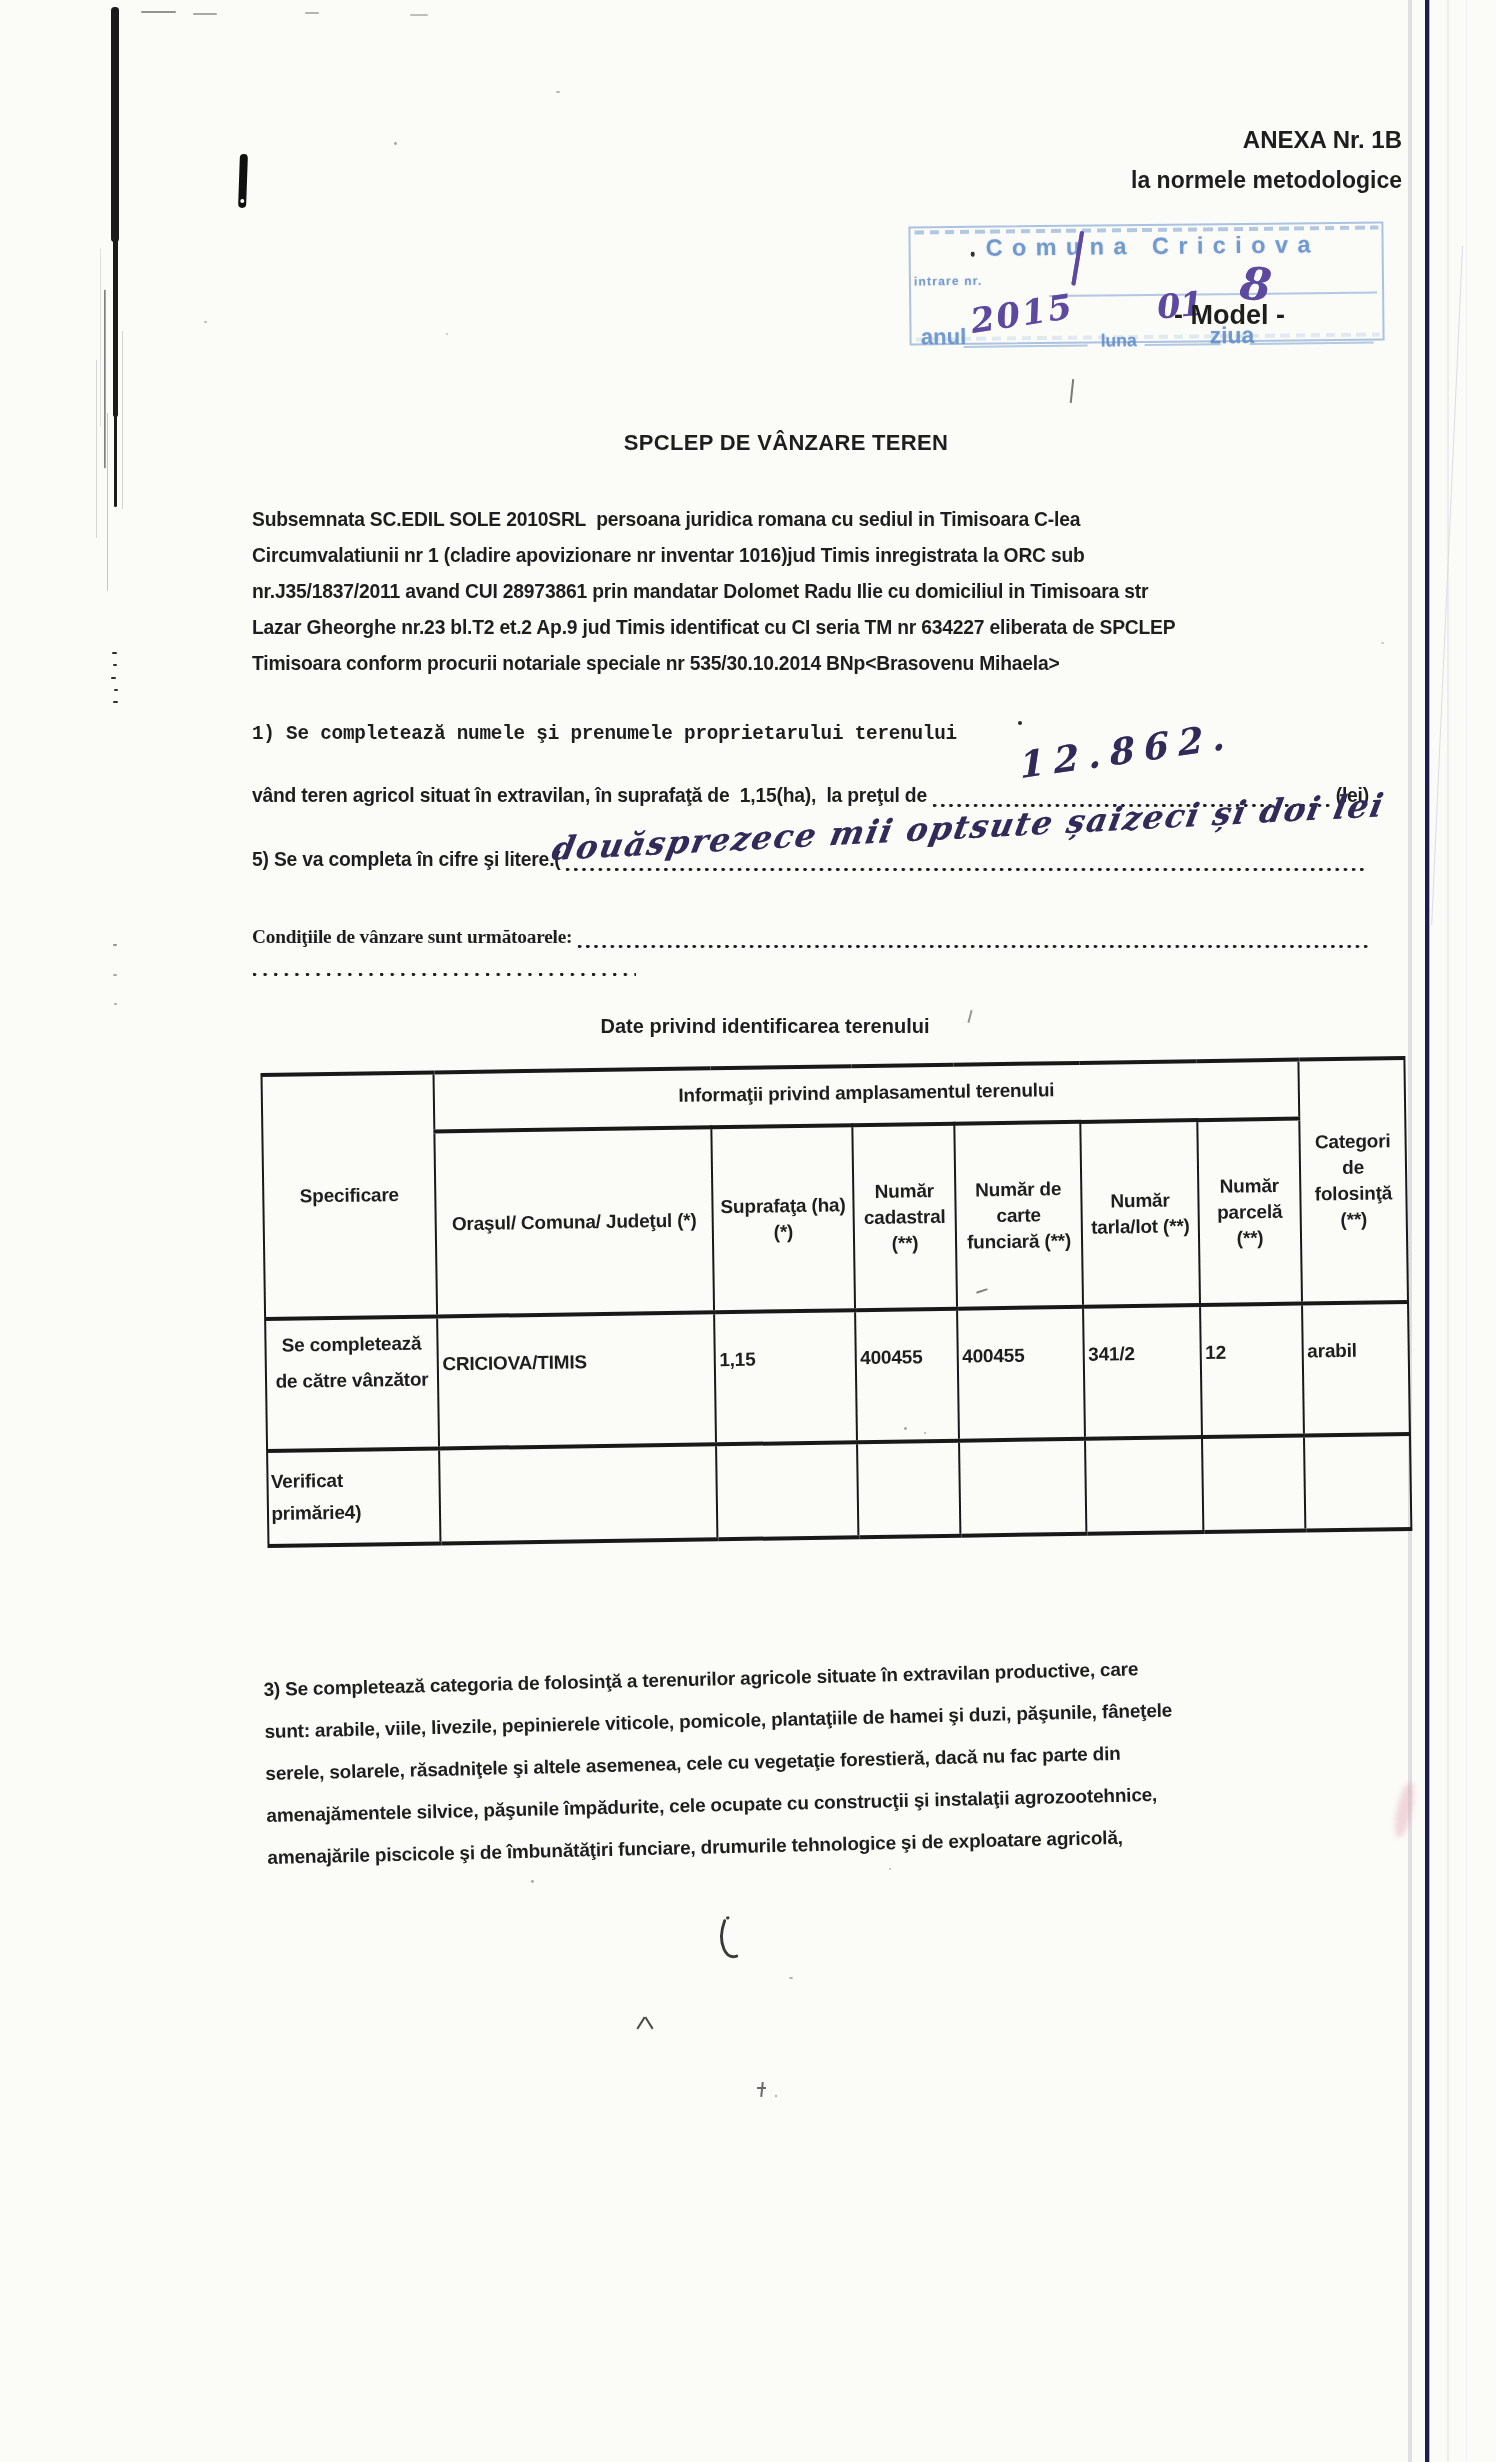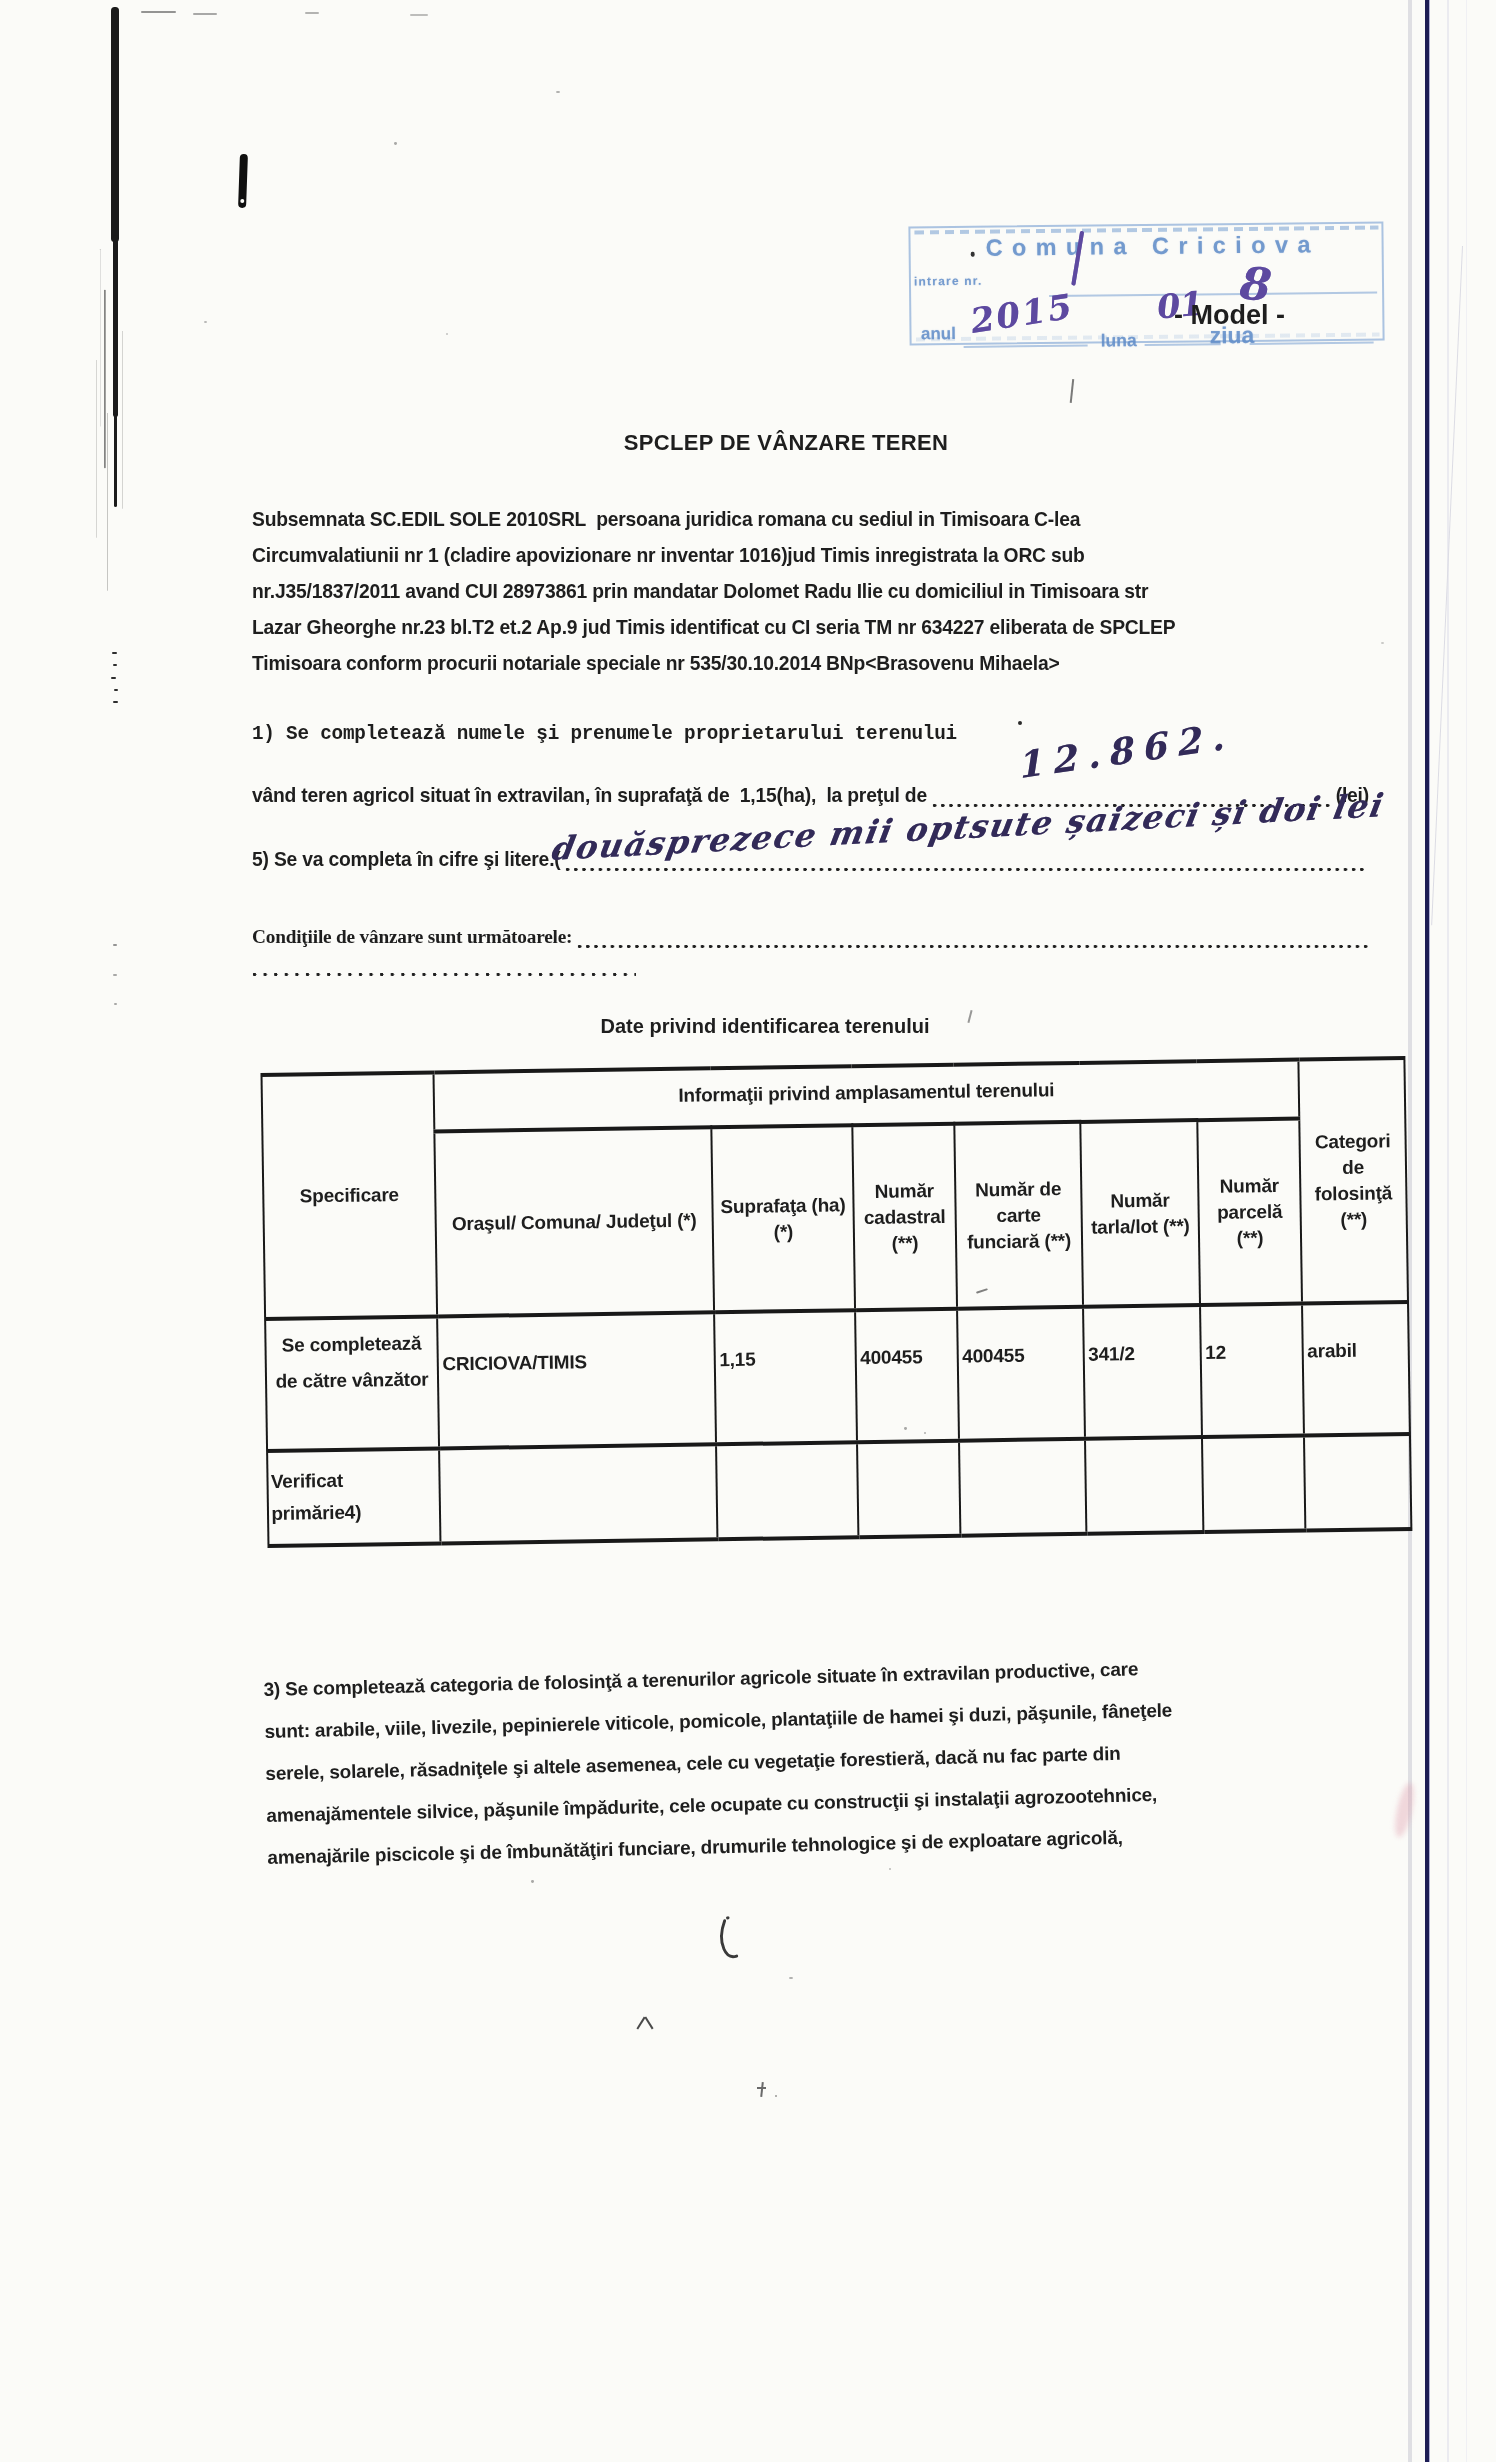--- a/index.html
+++ b/index.html
@@ -75,29 +75,33 @@
   </div>
 
   <div class="vline" style="left:1408px;width:4.1px;background:#d9d9df;opacity:.85;"></div>
   <div class="vline" style="left:1425px;width:3.5px;background:#1d1d54;"></div>
   <div class="vline" style="left:1429px;width:1.2px;background:#8f8fc4;opacity:.7;"></div>
   <div class="vline" style="left:1447px;width:1.8px;background:#ebebf0;"></div>
   <div class="vline" style="left:1466px;width:1.2px;background:#f0f0f4;"></div>
   <div class="abs" style="left:1462px;top:246px;width:1.2px;height:680px;background:#dcdce4;transform:rotate(2.6deg);transform-origin:0 0;"></div>
   <div class="abs" style="left:1397px;top:1782px;width:15.2px;height:56px;background:rgba(222,150,165,.35);border-radius:50%;filter:blur(2.9px);transform:rotate(12deg);"></div>
 
+  <div class="abs right" style="left:997px;top:120px;width:405px;line-height:40px;">
+    <div style="font-size:24px;">ANEXA Nr. 1B</div>
+    <div style="font-size:23px;">la normele metodologice</div>
+  </div>
 
   <div class="abs stamp">
     <div class="stamp-noise" style="top:1.8px;"></div>
     <div class="stamp-noise" style="bottom:1.8px;opacity:.35;"></div>
     <div class="speck" style="left:60px;top:23.5px;width:3.5px;height:5.3px;background:#333;"></div>
     <div class="stamp-text" style="left:75px;top:7px;font-size:23.5px;letter-spacing:9.4px;">Comuna Criciova</div>
     <div class="stamp-text" style="left:3px;top:46px;font-size:12px;letter-spacing:1.2px;">intrare nr.</div>
     <div class="sline" style="left:138px;right:4.7px;top:68px;"></div>
-    <div class="stamp-text" style="left:9.4px;top:96px;font-size:17px;">anul</div>
+    <div class="stamp-text" style="left:9.4px;top:96px;font-size:22px;">anul</div>
     <div class="sline" style="left:52px;top:118px;width:124px;"></div>
     <div class="stamp-text" style="left:189px;top:104px;font-size:17.6px;">luna</div>
     <div class="sline" style="left:233px;top:118px;width:76px;"></div>
     <div class="stamp-text" style="left:298px;top:97px;font-size:23px;">ziua</div>
     <div class="sline" style="left:338px;top:118px;width:124px;"></div>
 
     <div class="abs" style="left:165px;top:3.5px;width:3.5px;height:55px;background:#5d49a0;border-radius:1.8px;transform:rotate(10deg);box-shadow:0 0 0.6px rgba(93,73,160,.7);"></div>
     <div class="ink" style="position:absolute;left:59px;top:66px;font-size:34px;letter-spacing:2.3px;transform:rotate(-8deg);">2015</div>
     <div class="ink" style="position:absolute;left:246px;top:60px;font-size:33px;transform:rotate(-4deg);">01</div>
     <div class="ink" style="position:absolute;left:329px;top:33px;font-size:45px;transform:rotate(6deg);">8</div>

